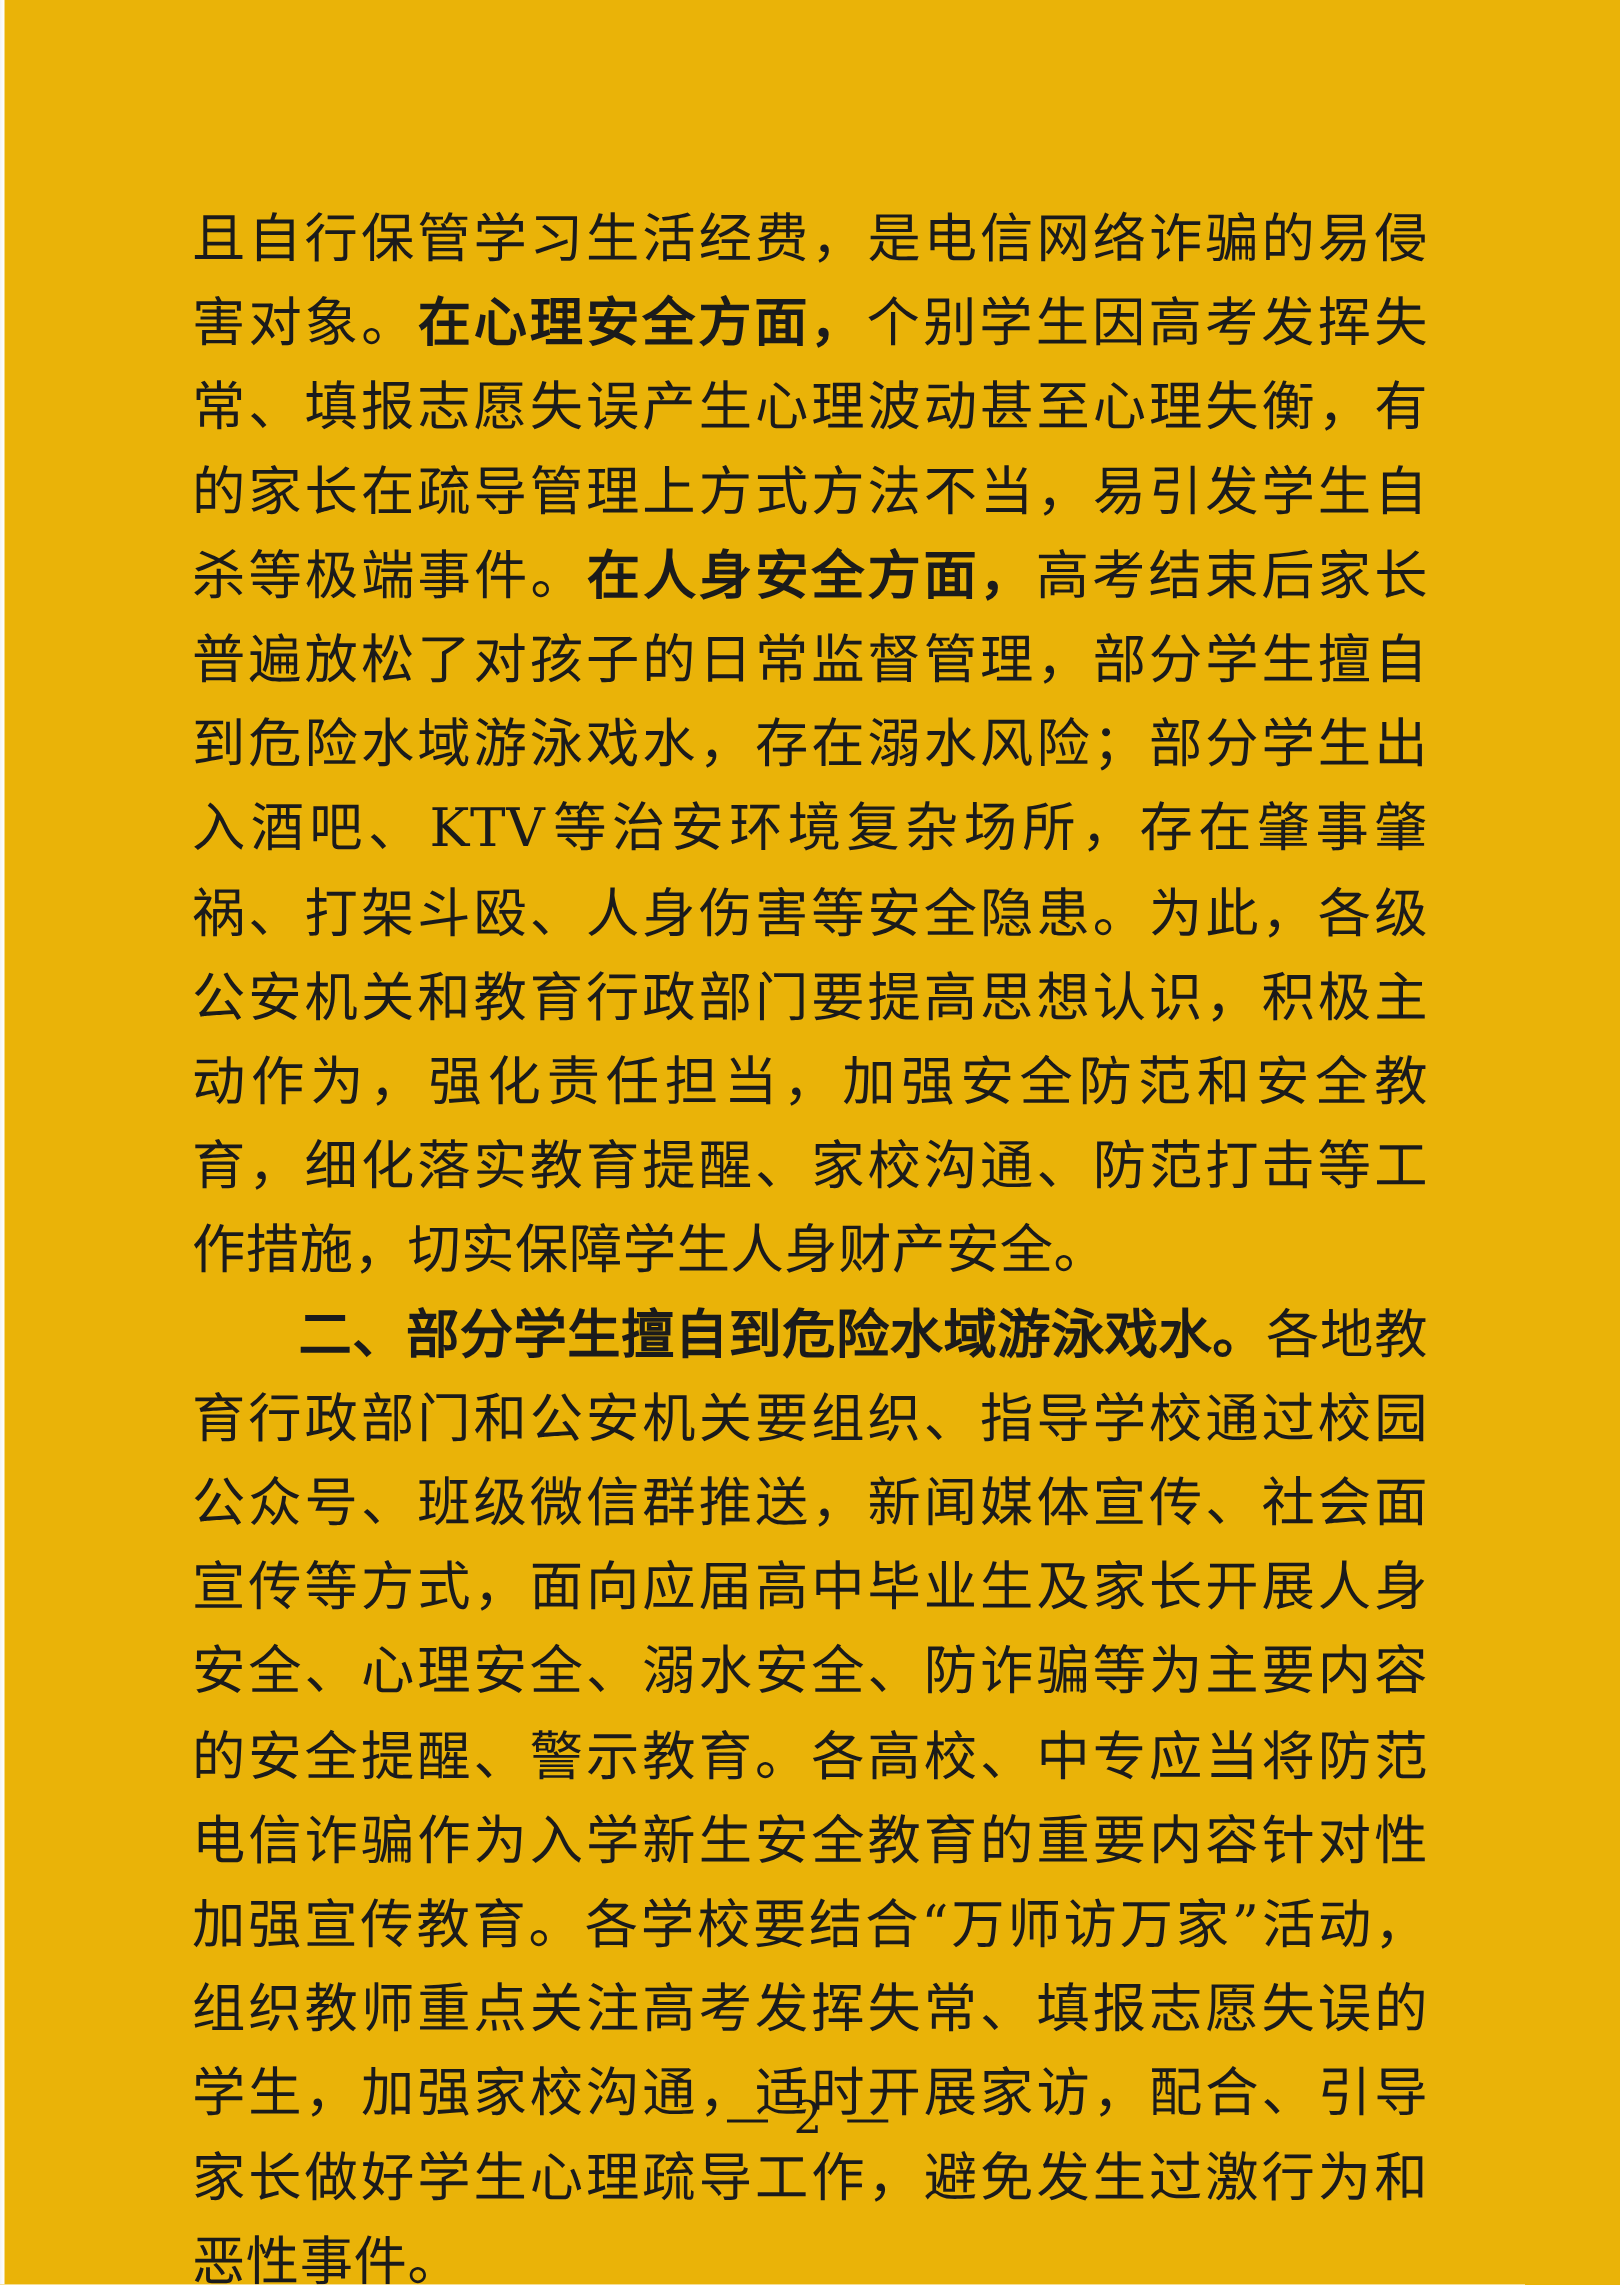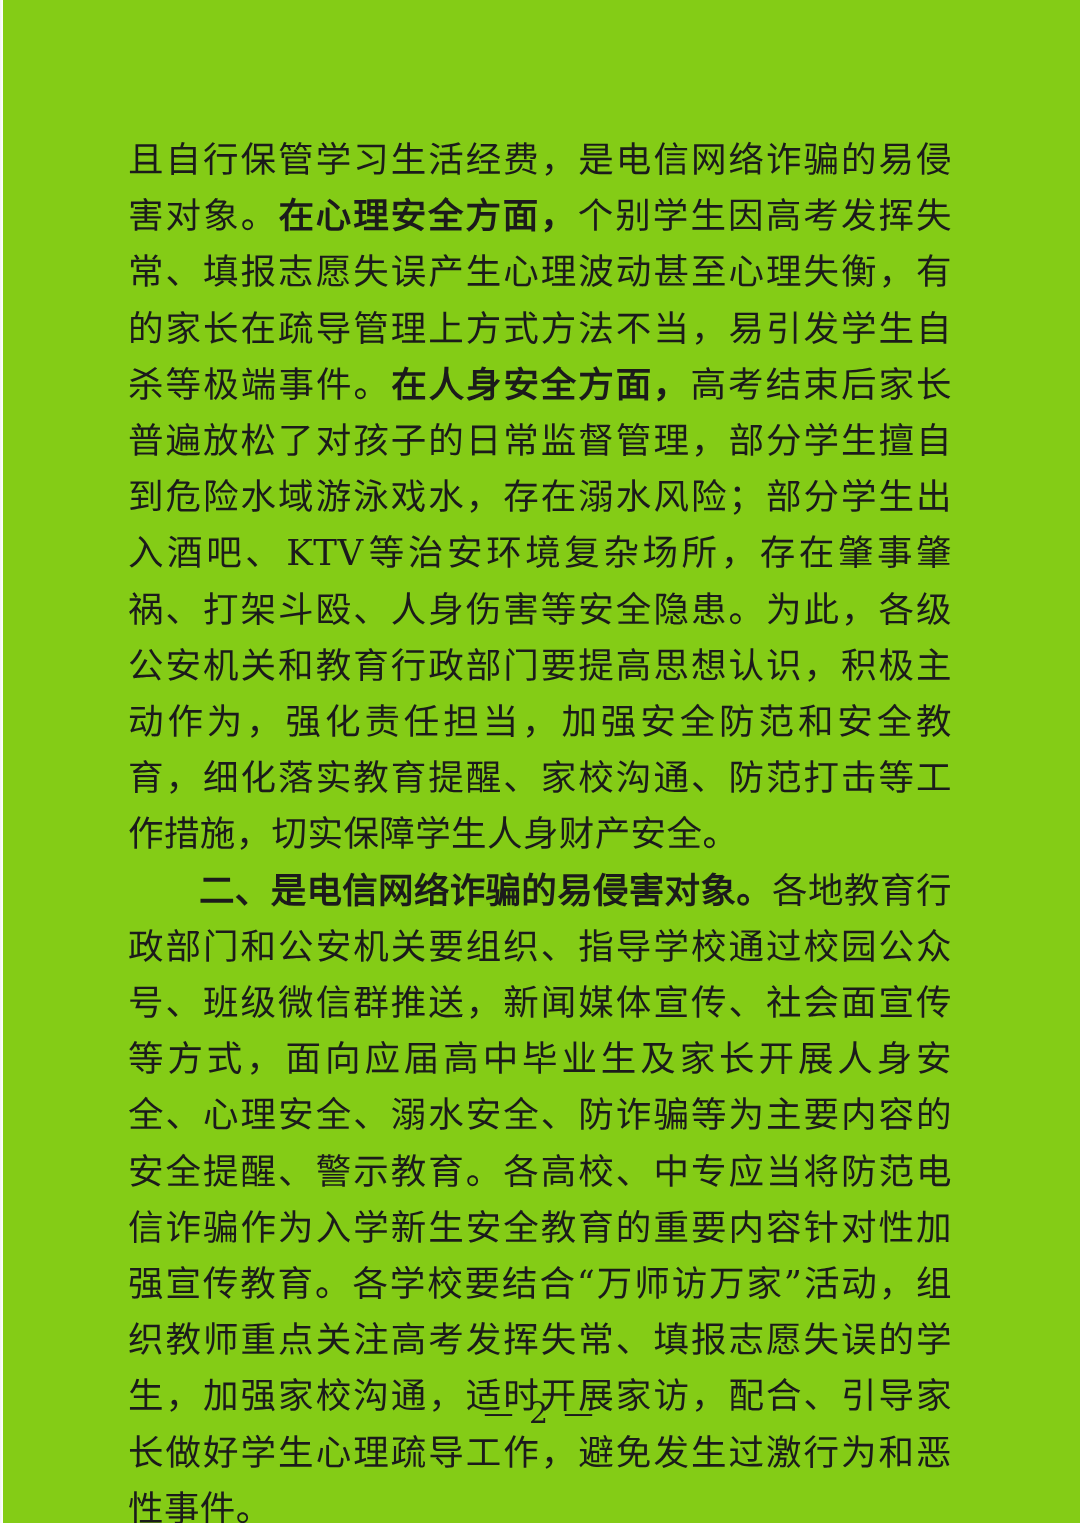--- a/index.html
+++ b/index.html
@@ -7,21 +7,21 @@
     margin: 0;
     padding: 0;
     background: #ffffff;
   }
 
   .page {
     position: relative;
     width: 1080px;
     height: 1523px;
     margin: 0 auto;
-    background: #84cc16;
+    background: #eab308;
     box-sizing: border-box;
     overflow: hidden;
     font-family: "DejaVu Serif", "Liberation Serif", serif;
   }
 
   
   .scan-edge-left {
     position: absolute;
     left: 0;
     top: 0;
@@ -86,19 +86,19 @@
 <body>
 
 <div class="page">
 
   <div class="scan-edge-left"></div>
 
   <div class="text-column">
 
     <p class="para"><span>且自行保管学习生活经费，是电信网络诈骗的易侵害对象。</span><b>在心理安全方面，</b><span>个别学生因高考发挥失常、填报志愿失误产生心理波动甚至心理失衡，有的家长在疏导管理上方式方法不当，易引发学生自杀等极端事件。</span><b>在人身安全方面，</b><span>高考结束后家长普遍放松了对孩子的日常监督管理，部分学生擅自到危险水域游泳戏水，存在溺水风险；部分学生出入酒吧、</span><span class="latin">KTV</span><span>等治安环境复杂场所，存在肇事肇祸、打架斗殴、人身伤害等安全隐患。为此，各级公安机关和教育行政部门要提高思想认识，积极主动作为，强化责任担当，加强安全防范和安全教育，细化落实教育提醒、家校沟通、防范打击等工作措施，切实保障学生人身财产安全。</span></p>
 
-    <p class="para indent"><b>二、是电信网络诈骗的易侵害对象。</b><span>各地教育行政部门和公安机关要组织、指导学校通过校园公众号、班级微信群推送，新闻媒体宣传、社会面宣传等方式，面向应届高中毕业生及家长开展人身安全、心理安全、溺水安全、防诈骗等为主要内容的安全提醒、警示教育。各高校、中专应当将防范电信诈骗作为入学新生安全教育的重要内容针对性加强宣传教育。各学校要结合“万师访万家”活动，组织教师重点关注高考发挥失常、填报志愿失误的学生，加强家校沟通，适时开展家访，配合、引导家长做好学生心理疏导工作，避免发生过激行为和恶性事件。</span></p>
+    <p class="para indent"><b>二、部分学生擅自到危险水域游泳戏水。</b><span>各地教育行政部门和公安机关要组织、指导学校通过校园公众号、班级微信群推送，新闻媒体宣传、社会面宣传等方式，面向应届高中毕业生及家长开展人身安全、心理安全、溺水安全、防诈骗等为主要内容的安全提醒、警示教育。各高校、中专应当将防范电信诈骗作为入学新生安全教育的重要内容针对性加强宣传教育。各学校要结合“万师访万家”活动，组织教师重点关注高考发挥失常、填报志愿失误的学生，加强家校沟通，适时开展家访，配合、引导家长做好学生心理疏导工作，避免发生过激行为和恶性事件。</span></p>
 
   </div>
 
   <div class="footer">— 2 —</div>
 
 </div>
 
 </body></html>

